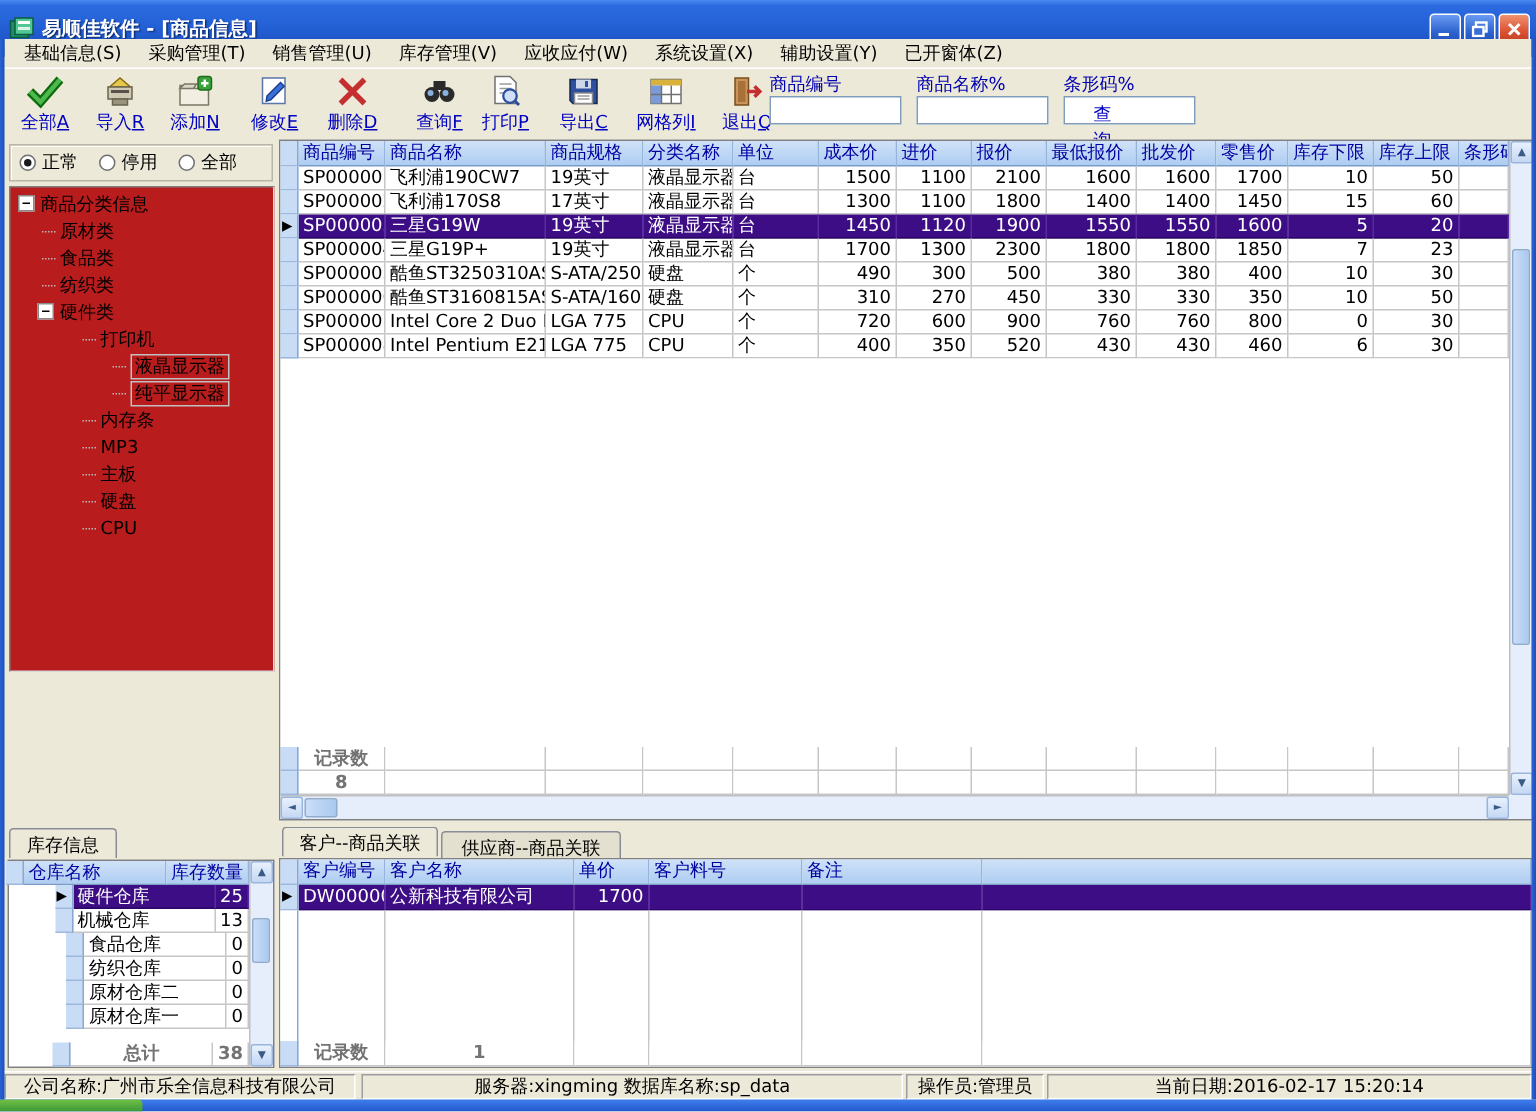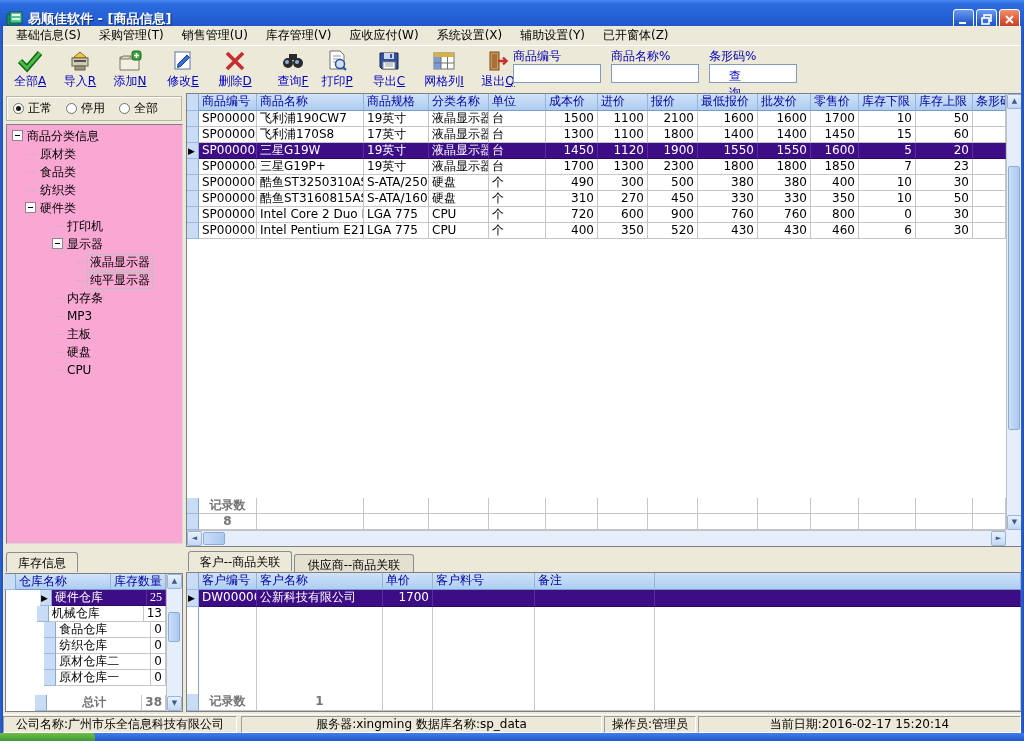--- a/index.html
+++ b/index.html
@@ -39,21 +39,21 @@
   .sfield input { width:88px; height:19px; border:1px solid #7f9db9; background:#fff; font:12px "DejaVu Sans",sans-serif; padding:0 2px; }
   #query-link { position:absolute; left:216px; top:20px; color:#0000c0; cursor:default; }
   #query-link .thot { text-decoration:underline; }
 
   
   #filter-box { position:absolute; left:6px; top:96px; width:176px; height:25px;
     border:1px solid #b9b5a8; box-shadow:inset 1px 1px 0 #fff; display:flex; align-items:center; padding-left:6px; gap:14px; }
   .radio { display:flex; align-items:center; gap:4px; }
   .radio .rdot { width:11px; height:11px; border:1px solid #707070; border-radius:50%; background:#fff; position:relative; }
   .radio.on .rdot::after { content:""; position:absolute; left:2px; top:2px; width:5px; height:5px; border-radius:50%; background:#1a1a1a; }
-  #tree-box { position:absolute; left:6px; top:124px; width:177px; height:420px; background:#f9a8d4;
+  #tree-box { position:absolute; left:6px; top:124px; width:177px; height:324px; background:#b91c1c;
     border:1px solid #808080; border-right-color:#d8d8d8; border-bottom-color:#d8d8d8; overflow:hidden; padding-top:2px; }
   .tree-row { position:relative; height:18px; line-height:18px; }
   .tree-toggle { position:absolute; top:3px; width:11px; height:11px; border:1px solid #8a8a8a; background:#fff; }
   .tree-toggle::after { content:""; position:absolute; left:2px; top:4px; width:5px; height:1px; background:#000; }
   .tree-stub { position:absolute; top:9px; width:9px; border-top:1px dotted #b8b8b8; }
   .tree-label { position:absolute; top:0; white-space:nowrap; }
   .tree-label.boxed { border:1px solid #c0c0c0; line-height:15px; top:1px; padding:0 2px; }
 
   
   .gridbox { position:absolute; background:#fff; border:1px solid #808080; }
@@ -273,24 +273,20 @@
       <span class="tree-stub" style="left: 21px;"></span>
       <span class="tree-label" style="left: 33px;">纺织类</span>
     </div>
     <div class="tree-row">
       <span class="tree-toggle" style="left: 18px;"></span>
       <span class="tree-label" style="left: 33px;">硬件类</span>
     </div>
     <div class="tree-row">
       <span class="tree-stub" style="left: 48px;"></span>
       <span class="tree-label" style="left: 60px;">打印机</span>
-    </div>
-    <div class="tree-row">
-      <span class="tree-toggle" style="left: 45px;"></span>
-      <span class="tree-label" style="left: 60px;">显示器</span>
     </div>
     <div class="tree-row">
       <span class="tree-stub" style="left: 68px;"></span>
       <span class="tree-label boxed" style="left: 80px;">液晶显示器</span>
     </div>
     <div class="tree-row">
       <span class="tree-stub" style="left: 68px;"></span>
       <span class="tree-label boxed" style="left: 80px;">纯平显示器</span>
     </div>
     <div class="tree-row">
@@ -523,21 +519,21 @@
 <div class="tab" style="left:6px; top:552px; width:72px;">
   <span>库存信息</span>
 </div>
 <div id="inv-grid" class="gridbox" style="left:5px; top:573px; width:178px; height:139px;">
   <div class="gcontent" style="right:16px; bottom:0;align-items:flex-end;">
       <div class="grow" style="height: 16px; line-height: 14px;">
         <span class="gutter hcell" style="height: 16px;"></span>
         <div class="cell hcell" style="width: 95px;">仓库名称</div>
         <div class="cell hcell" style="flex: 1 1 auto;">库存数量</div>
       </div>
-      <div class="grow row sel" style="height: 16px; line-height: 14px; font-family: Liberation Serif, serif;">
+      <div class="grow row sel" style="height: 16px; line-height: 14px;">
         <span class="gutter"></span>
         <div class="cell" style="width: 95px;">硬件仓库</div>
         <div class="cell num" style="flex: 1 1 auto;">25</div>
       </div>
       <div class="grow row" style="height: 16px; line-height: 14px;">
         <span class="gutter"></span>
         <div class="cell" style="width: 95px;">机械仓库</div>
         <div class="cell num" style="flex: 1 1 auto;">13</div>
       </div>
       <div class="grow row" style="height: 16px; line-height: 14px;">

